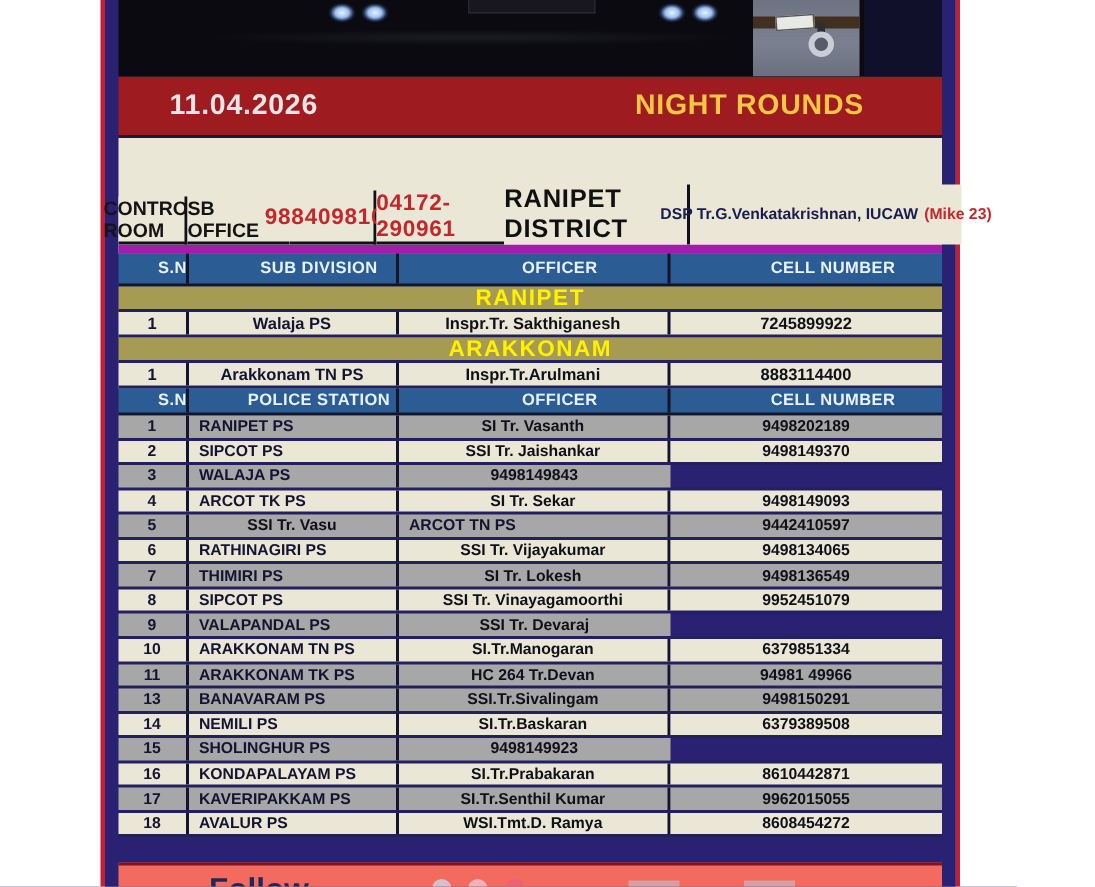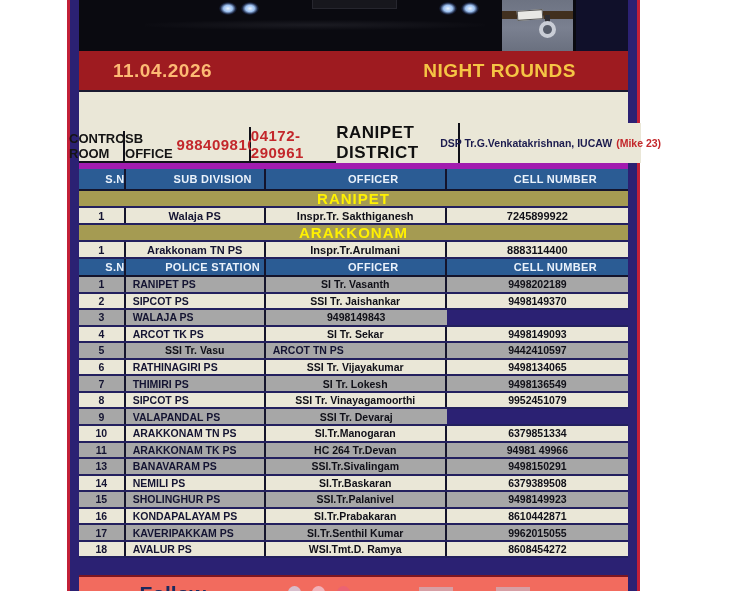--- a/index.html
+++ b/index.html
@@ -35,21 +35,21 @@
   .belt { position: absolute; left: 0; top: 11px; width: 100%; height: 8px; background: #41301f; }
   .belt-badge { position: absolute; left: 22%; top: 10px; width: 26px; height: 10px;
                 background: #e8e8e4; border: 1px solid #555; transform: rotate(-4deg); }
   .cuff-ring { position: absolute; left: 52%; top: 21px; width: 17px; height: 17px;
                border: 4px solid #c9cdd6; border-radius: 50%; background: #565c6a; }
   .cuff-link { position: absolute; left: 60%; top: 15px; width: 5px; height: 8px; background: #2d2d33; }
   .photo-right-dark { position: absolute; right: 0; top: 0; width: 9.5%; height: 100%; background: #10102a; }
   
   .banner { flex: 0 0 41px; background: #9E1B20; display: flex; align-items: center;
             border-bottom: 2px solid #1a1a30; }
-  .banner .date { margin-left: 34px; font-size: 19px; font-weight: bold; color: #fdba74; letter-spacing: .5px; }
+  .banner .date { margin-left: 34px; font-size: 19px; font-weight: bold; color: #e5e5e5; letter-spacing: .5px; }
   .banner .title { margin-left: auto; margin-right: 52px; font-size: 19px; font-weight: bold; color: #F5C545; letter-spacing: .5px; }
   
   .info-table { flex: 0 0 77px; display: flex; flex-direction: row;
                 border-bottom: 6px solid #a21caf; background: #EAE7D7; align-items: flex-end; }
   .info-row { display: grid; grid-template-columns: 40.5% 59.5%; }
   .info-row.h1 { flex: 0 0 24px; }
   .info-row.h2 { flex: 0 0 22px; }
   .info-row.h3 { flex: 0 0 31px; }
   .info-cell { display: flex; align-items: center; justify-content: center;
                background: #EAE7D7; border-bottom: 2px solid #101018; border-right: 2px solid #101018; }
@@ -243,21 +243,20 @@
           </div>
           <div class="grid-row trow beige">
             <div class="cell c-sno">14</div>
             <div class="cell c-name">NEMILI PS</div>
             <div class="cell c-off">SI.Tr.Baskaran</div>
             <div class="cell c-cell">6379389508</div>
           </div>
           <div class="grid-row trow gray">
             <div class="cell c-sno">15</div>
             <div class="cell c-name">SHOLINGHUR PS</div>
-            <div class="cell c-off">SSI.Tr.Palanivel</div>
             <div class="cell c-cell">9498149923</div>
           </div>
           <div class="grid-row trow beige">
             <div class="cell c-sno">16</div>
             <div class="cell c-name">KONDAPALAYAM PS</div>
             <div class="cell c-off">SI.Tr.Prabakaran</div>
             <div class="cell c-cell">8610442871</div>
           </div>
           <div class="grid-row trow gray">
             <div class="cell c-sno">17</div>

